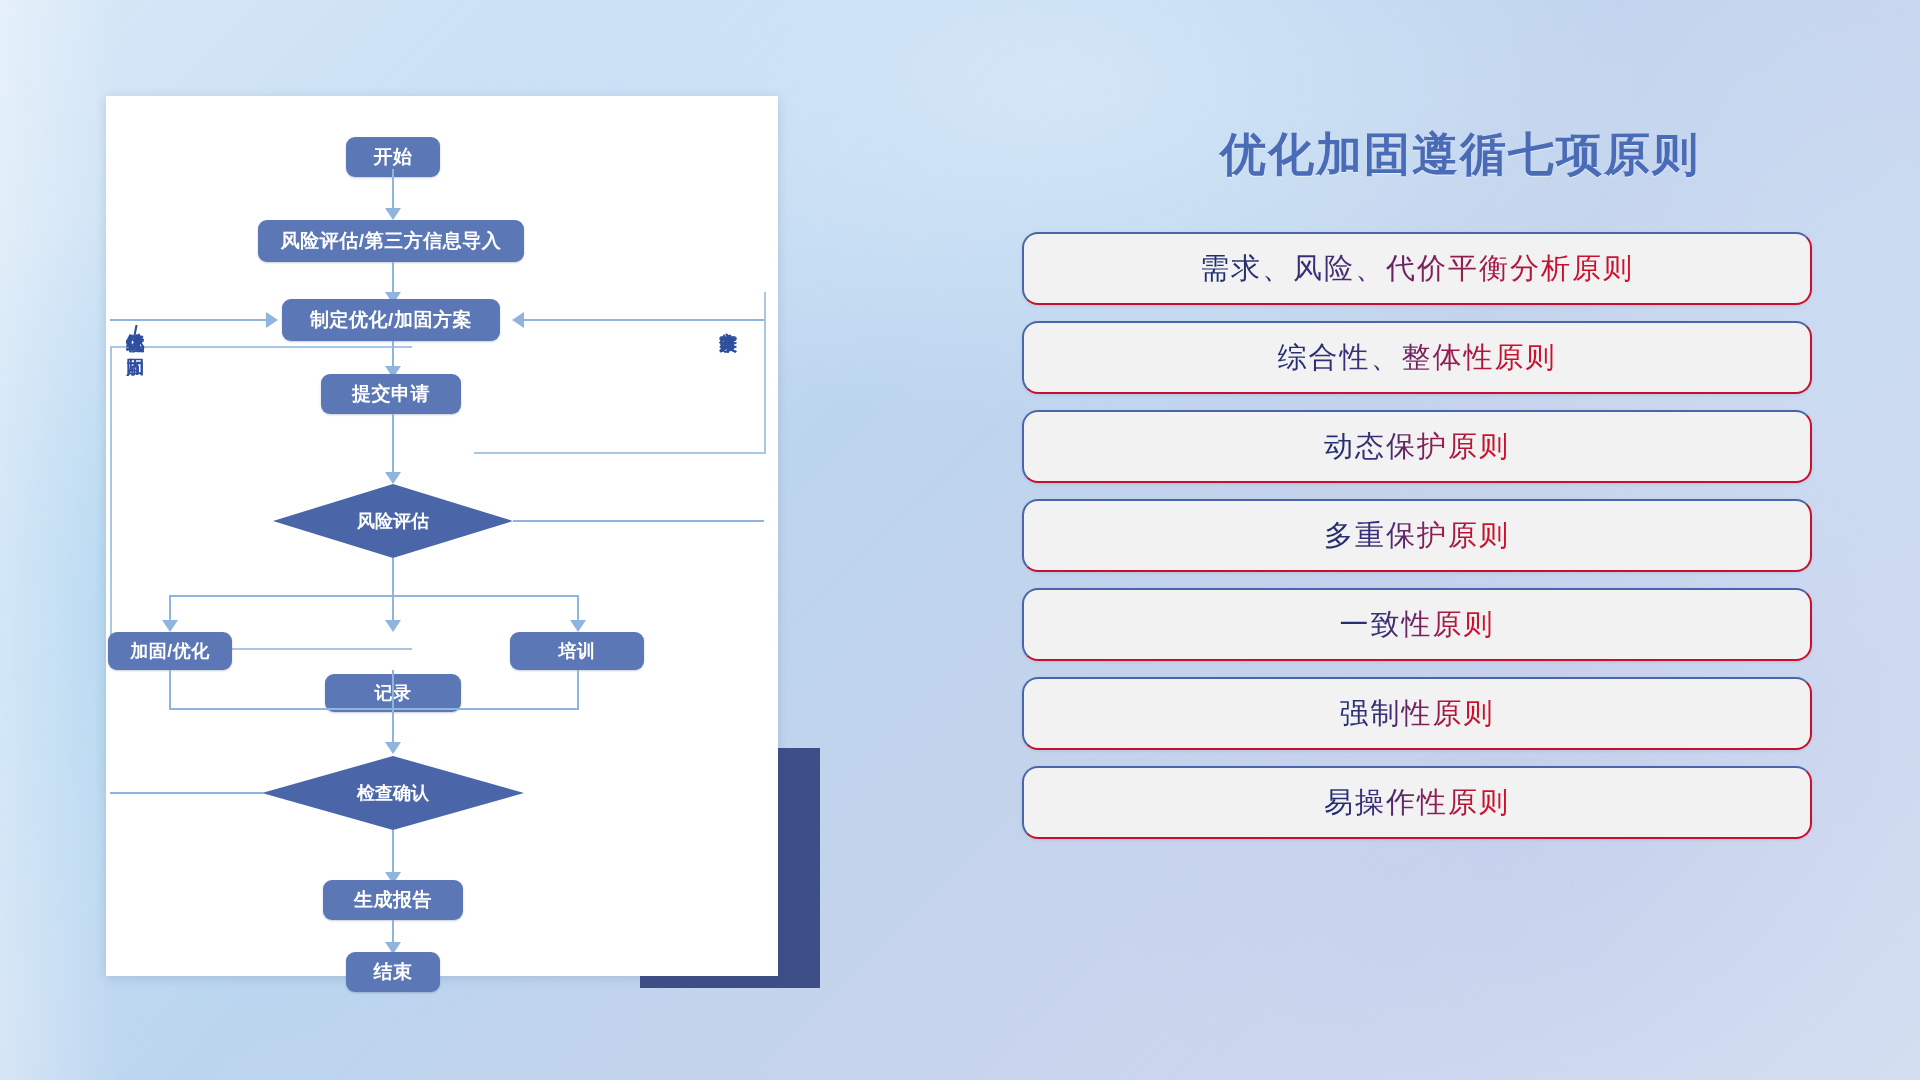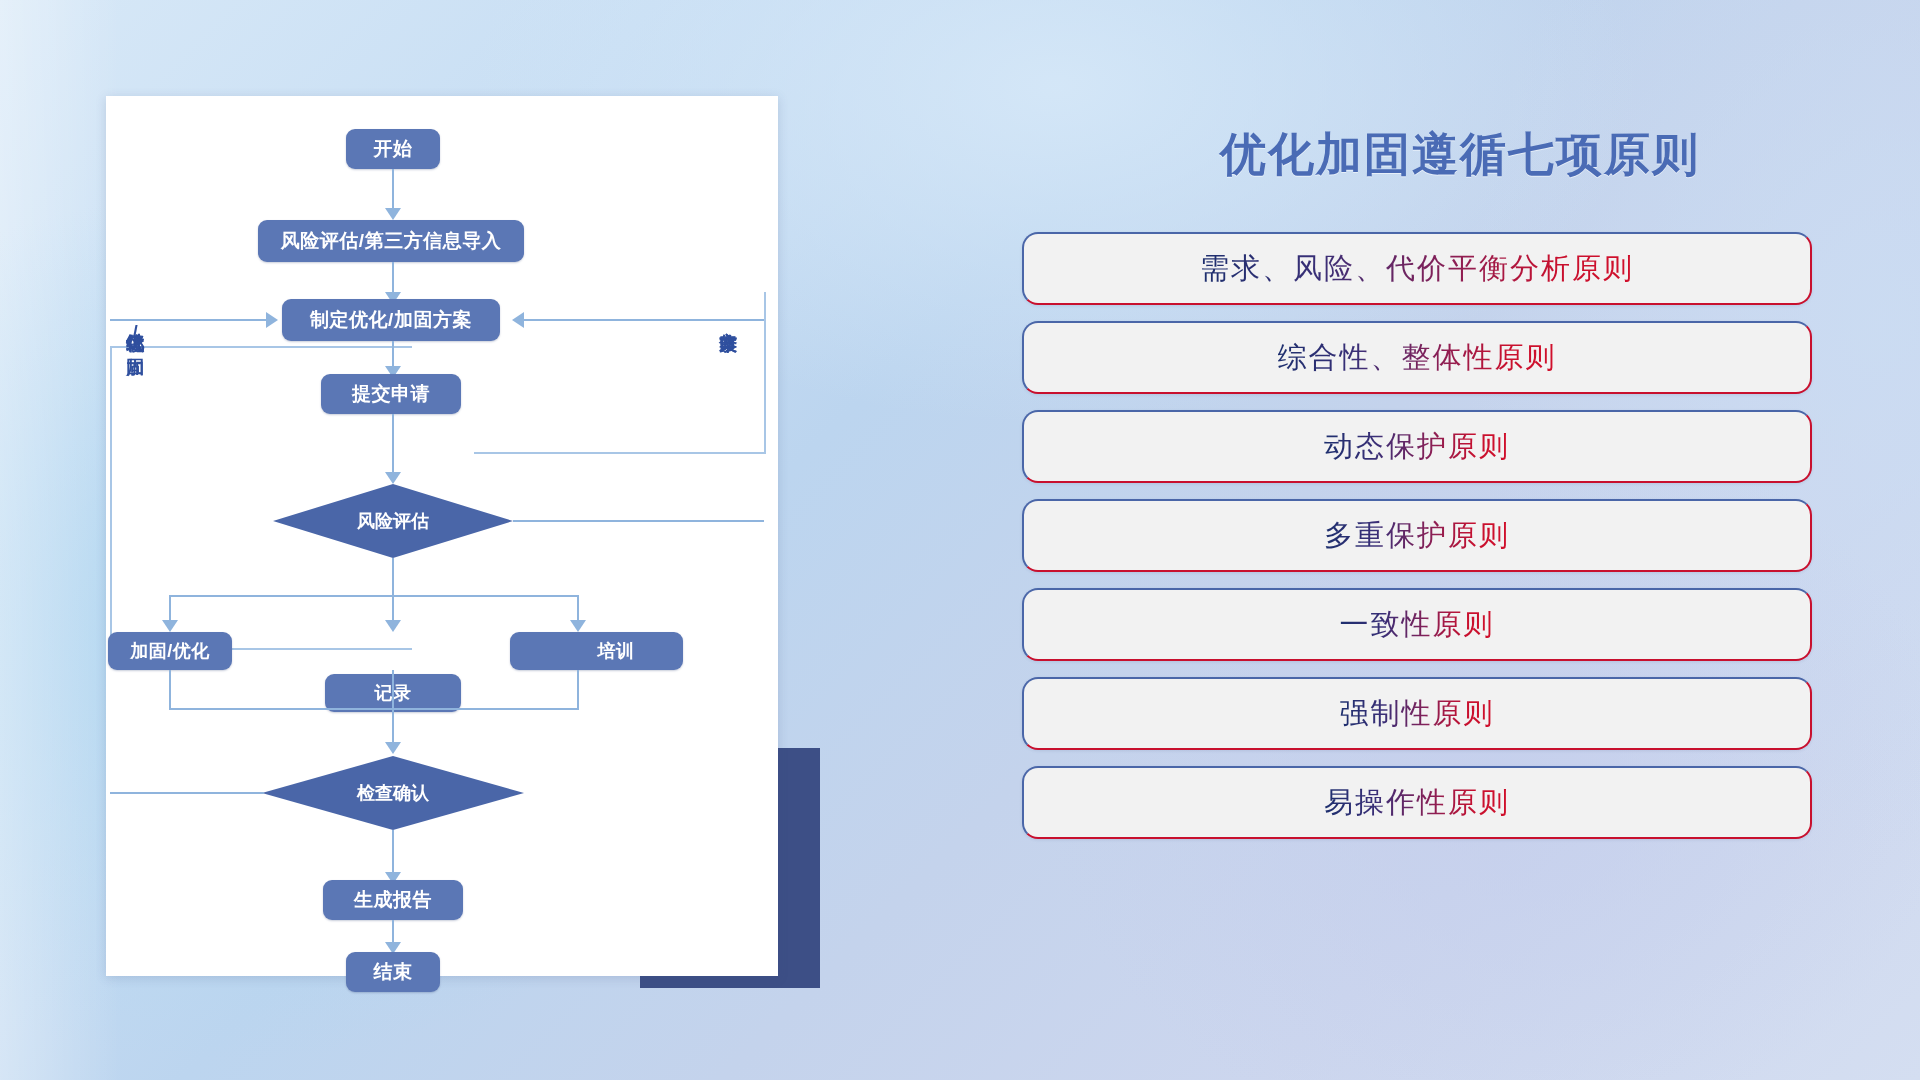--- a/index.html
+++ b/index.html
@@ -114,21 +114,21 @@
 
   <div class="shadow-block"></div>
 
   <div class="chart-card">
     <div class="chart-inner">
 
       <div class="box-outline" style="left:4px;top:250px;width:300px;height:300px;border-right:none;"></div>
 
       <div class="box-outline" style="left:368px;top:196px;width:290px;height:160px;border-left:none;border-top:none;"></div>
 
-      <div class="node" style="left:240px;top:33px;width:94px;height:40px;font-size:19px;">
+      <div class="node" style="left:240px;top:41px;width:94px;height:40px;font-size:19px;">
         <span>开始</span>
       </div>
       <div class="ln lnv" style="left:286px;top:73px;height:44px;"></div>
       <div class="arrow-d" style="left:279px;top:112px;"></div>
 
       <div class="node" style="left:152px;top:124px;width:266px;height:42px;font-size:19px;">
         <span>风险评估/第三方信息导入</span>
       </div>
       <div class="ln lnv" style="left:286px;top:166px;height:38px;"></div>
       <div class="arrow-d" style="left:279px;top:196px;"></div>
@@ -167,21 +167,21 @@
       <div class="arrow-d" style="left:56px;top:524px;"></div>
       <div class="arrow-d" style="left:279px;top:524px;"></div>
       <div class="arrow-d" style="left:464px;top:524px;"></div>
 
       <div class="node" style="left:2px;top:536px;width:124px;height:38px;font-size:18px;">
         <span>加固/优化</span>
       </div>
       <div class="node" style="left:219px;top:536px;width:136px;height:38px;font-size:18px;margin-top:42px;">
         <span>记录</span>
       </div>
-      <div class="node" style="left:404px;top:536px;width:134px;height:38px;font-size:18px;padding-left:39px;">
+      <div class="node" style="left:404px;top:536px;width:134px;height:38px;font-size:18px;">
         <span>培训</span>
       </div>
 
       <div class="ln lnv" style="left:63px;top:574px;height:40px;"></div>
       <div class="ln lnv" style="left:286px;top:574px;height:40px;"></div>
       <div class="ln lnv" style="left:471px;top:574px;height:40px;"></div>
       <div class="ln lnh" style="left:63px;top:612px;width:410px;"></div>
       <div class="ln lnv" style="left:286px;top:612px;height:40px;"></div>
       <div class="arrow-d" style="left:279px;top:646px;"></div>
 

